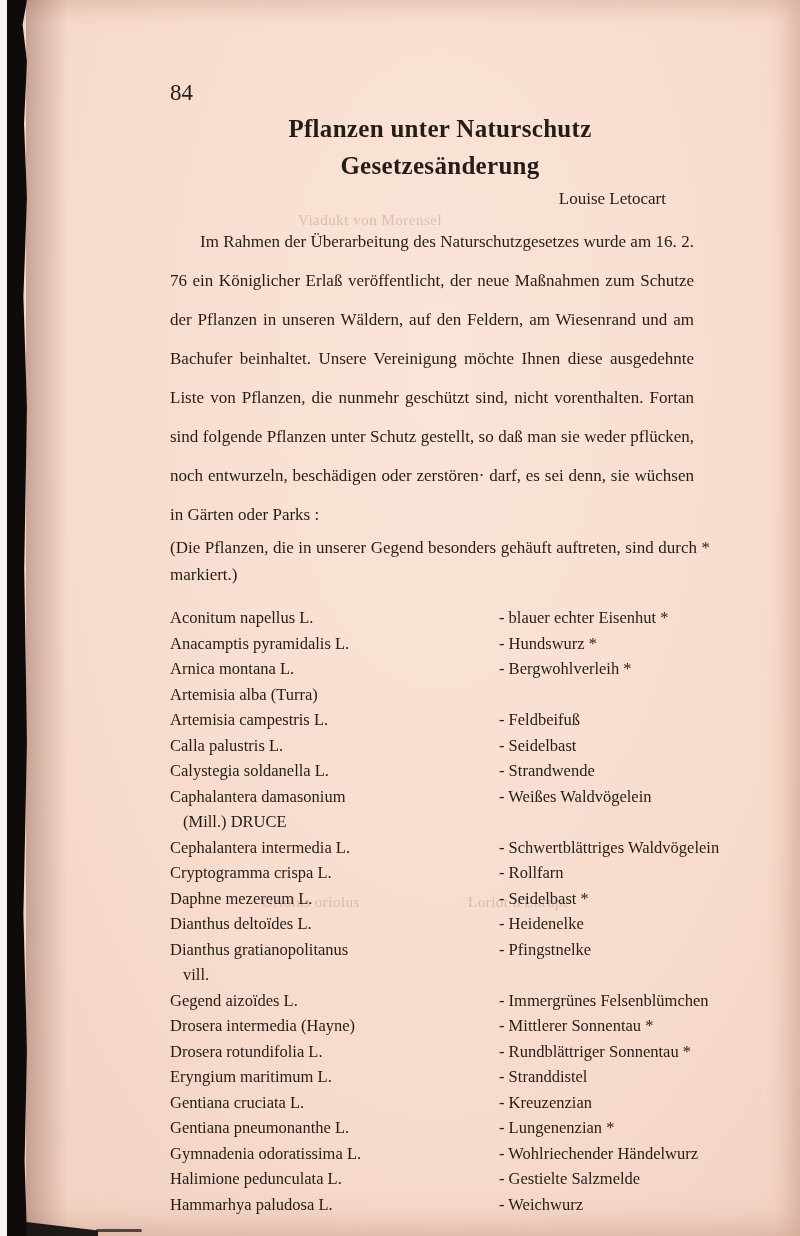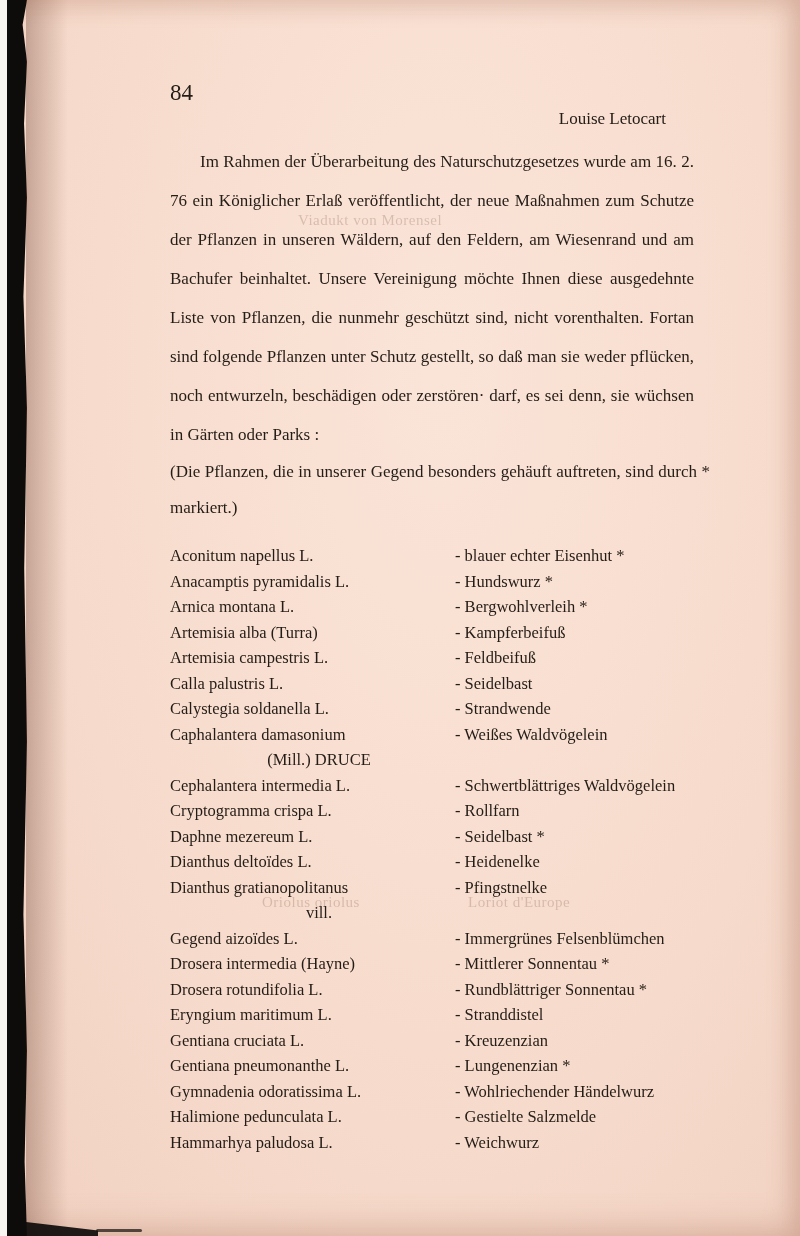--- a/index.html
+++ b/index.html
@@ -68,46 +68,50 @@
     line-height: 37px; margin-top: 6px; letter-spacing: 0.3px;
   }
   .author {
     text-align: right; padding-right: 44px; font-size: 17px; margin-top: 5px;
   }
   p.intro {
     margin: 13px 16px 0 0; font-size: 17px; line-height: 39px;
     text-align: justify; text-indent: 30px;
   }
   p.note {
-    margin: 0; font-size: 17px; line-height: 36px; text-align: justify;
+    margin: 0; font-size: 17px; line-height: 27px; text-align: justify;
   }
   .plant-list { margin-top: 17px; font-size: 16.5px; }
   .plant-row { display: flex; align-items: flex-start; line-height: 25.5px; }
   .latin-cell { flex: 0 0 285px; width: 285px; white-space: nowrap; }
-  .latin2 { padding-left: 13px; text-align: center; }
-  .german { flex: 1; white-space: nowrap; }
+  .latin2 { padding-left: 13px; }
+  .german { flex: 1; white-space: nowrap; margin-left: 44px; }
 </style>
 </head>
 <body>
 
 <div class="scan">
 
   <div class="edge-white"></div>
   <div class="edge-black"></div>
   <div class="edge-shadow"></div>
   <div class="corner-smudge"></div>
   <div class="bottom-line"></div>
 
   <div class="bleed bt0">Viadukt von Morensel</div>
   <div class="bleed bt1">Oriolus oriolus</div>
   <div class="bleed bt2">Loriot d'Europe</div>
 
   <div class="content">
     <div class="page-number">84</div>
 
+    <div class="title">
+      <div>Pflanzen unter Naturschutz</div>
+      <div>Gesetzesänderung</div>
+    </div>
 
     <div class="author">Louise Letocart</div>
 
     <p class="intro">Im Rahmen der Überarbeitung des Naturschutzgesetzes wurde am 16. 2. 76 ein Königlicher Erlaß veröffentlicht, der neue Maßnahmen zum Schutze der Pflanzen in unseren Wäldern, auf den Feldern, am Wiesenrand und am Bachufer beinhaltet. Unsere Vereinigung möchte Ihnen diese ausgedehnte Liste von Pflanzen, die nunmehr geschützt sind, nicht vorenthalten. Fortan sind folgende Pflanzen unter Schutz gestellt, so daß man sie weder pflücken, noch entwurzeln, beschädigen oder zerstören· darf, es sei denn, sie wüchsen in Gärten oder Parks :</p>
     <p class="note">(Die Pflanzen, die in unserer Gegend besonders gehäuft auftreten, sind durch * markiert.)</p>
 
     <div class="plant-list">
   <div class="plant-row">
     <div class="latin-cell">
       <div>Aconitum napellus L.</div>
@@ -130,21 +134,20 @@
 
     </div>
     <div class="german">- Bergwohlverleih *</div>
   </div>
 
   <div class="plant-row">
     <div class="latin-cell">
       <div>Artemisia alba (Turra)</div>
 
     </div>
-    <div class="german">- Kampferbeifuß</div>
   </div>
 
   <div class="plant-row">
     <div class="latin-cell">
       <div>Artemisia campestris L.</div>
 
     </div>
     <div class="german">- Feldbeifuß</div>
   </div>
 

